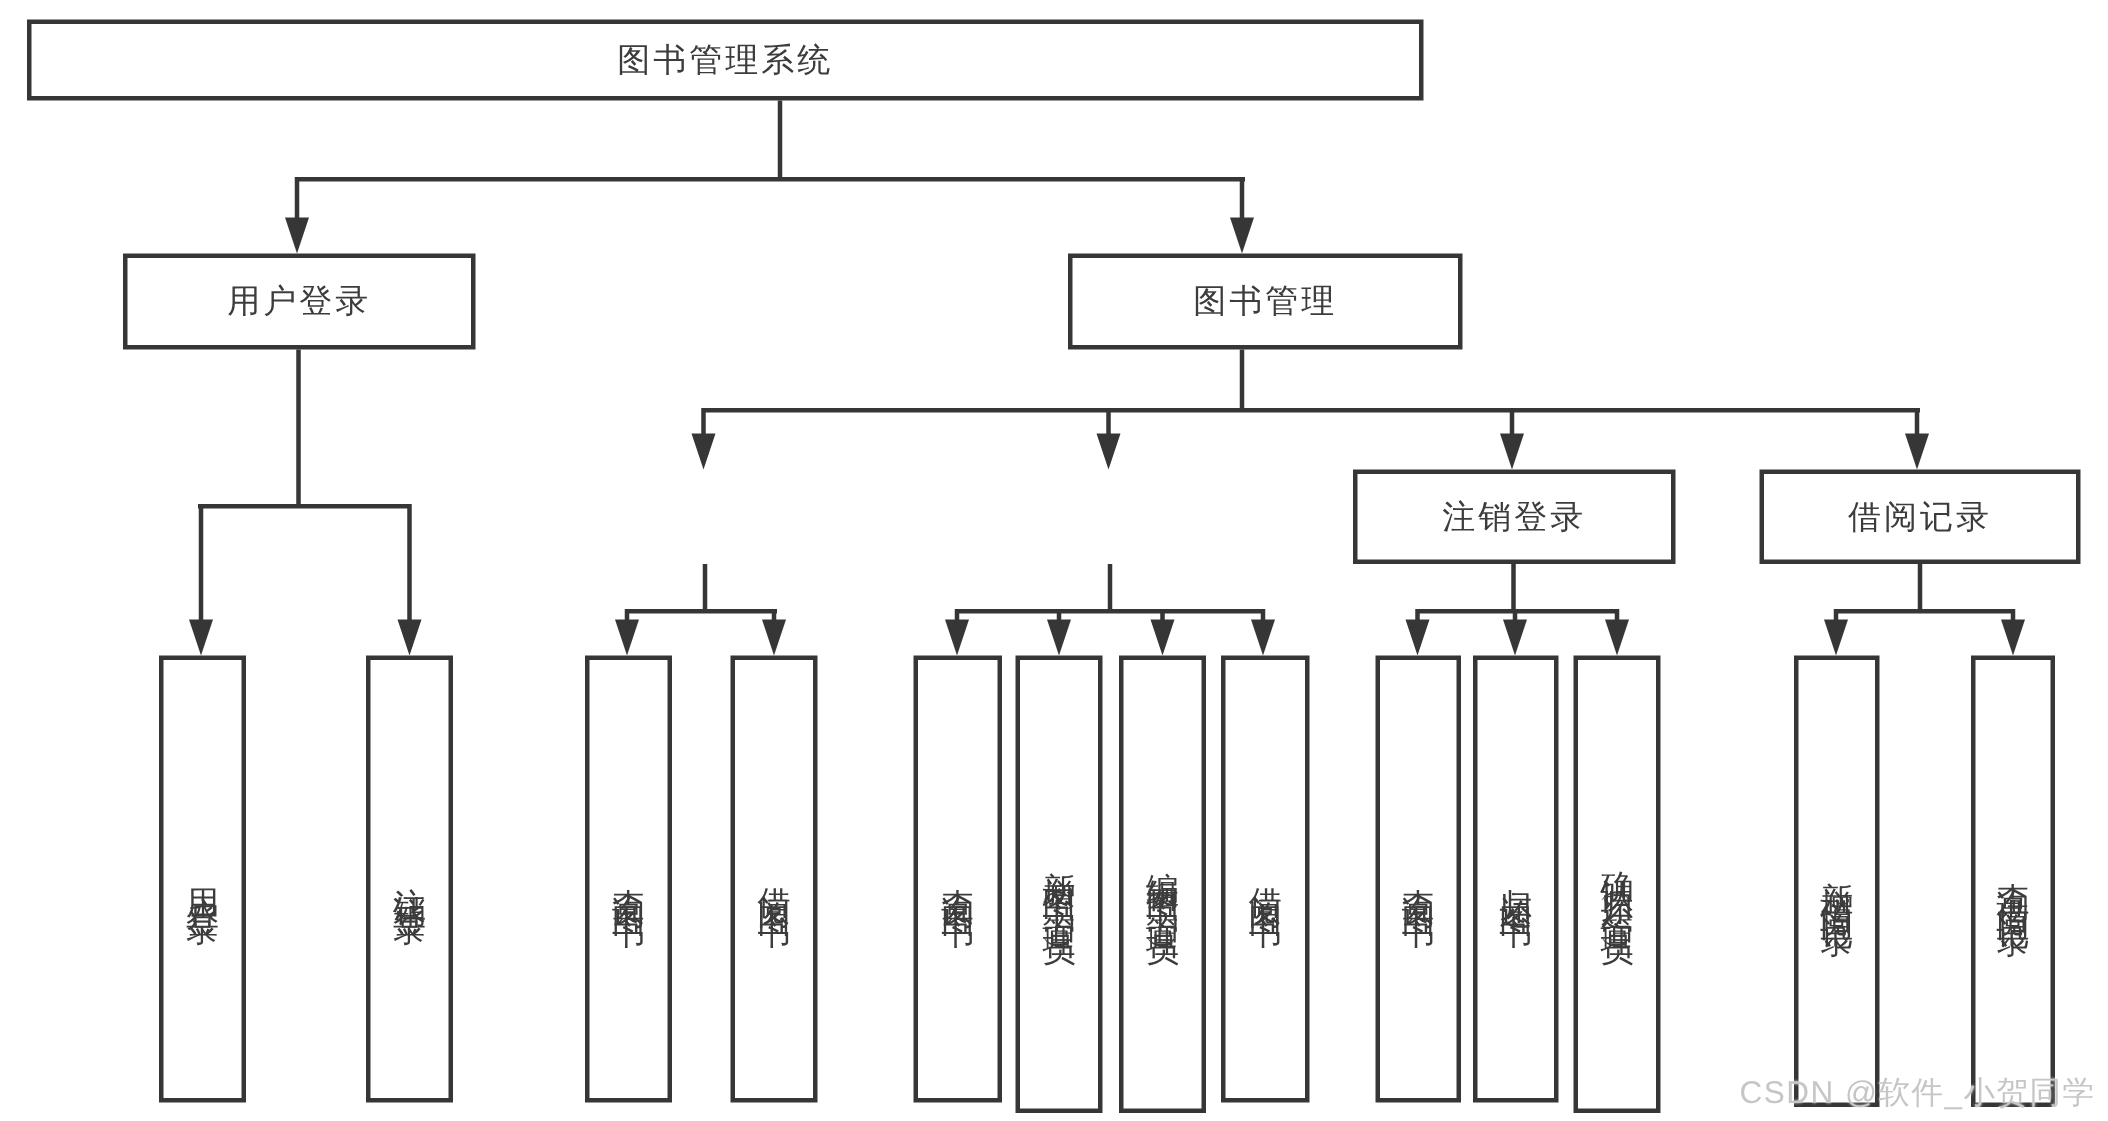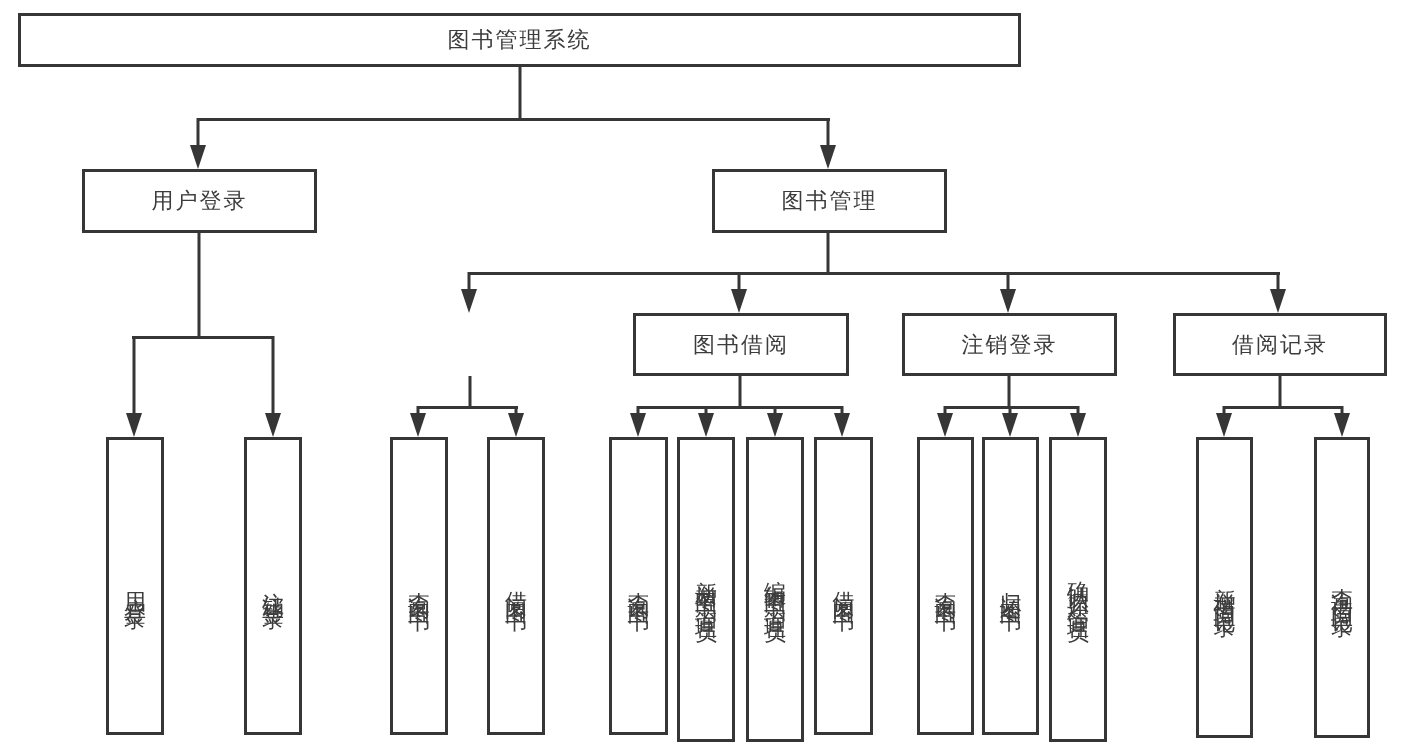--- a/index.html
+++ b/index.html
@@ -35,35 +35,35 @@
     position:absolute;top:714px;right:8px;z-index:10;
     font-size:21px;letter-spacing:1px;color:var(--wm);
     text-shadow:0 0 2px rgba(255,255,255,.9);
   }
 </style>
 </head>
 <body>
 
 <div class="canvas">
 
-  <div class="box hbox" style="left:18px;top:13px;width:1003px;height:54px">
+  <div class="box hbox" style="left:18px;top:13px;width:931px;height:54px">
     <span>图书管理系统</span>
   </div>
 
   <div class="vline" style="left:520px;top:67px;height:51px"></div>
   <div class="hline" style="left:197px;top:118px;width:633px"></div>
   <div class="vline" style="left:198px;top:118px;height:31px"></div>
   <div class="vline" style="left:828px;top:118px;height:31px"></div>
   <div class="arrow" style="left:198px;top:145px"></div>
   <div class="arrow" style="left:828px;top:145px"></div>
 
   <div class="box hbox" style="left:82px;top:169px;width:235px;height:64px">
     <span>用户登录</span>
   </div>
-  <div class="box hbox" style="left:712px;top:169px;width:235px;height:64px">
+  <div class="box hbox" style="left:712px;top:169px;width:263px;height:64px">
     <span>图书管理</span>
   </div>
 
   <div class="vline" style="left:199px;top:233px;height:104px"></div>
   <div class="hline" style="left:132px;top:336px;width:142px"></div>
   <div class="vline" style="left:134px;top:336px;height:80px"></div>
   <div class="vline" style="left:273px;top:336px;height:80px"></div>
   <div class="arrow" style="left:134px;top:413px"></div>
   <div class="arrow" style="left:273px;top:413px"></div>
 
@@ -71,23 +71,20 @@
   <div class="hline" style="left:468px;top:272px;width:812px"></div>
   <div class="vline" style="left:469px;top:272px;height:20px"></div>
   <div class="vline" style="left:739px;top:272px;height:20px"></div>
   <div class="vline" style="left:1008px;top:272px;height:20px"></div>
   <div class="vline" style="left:1278px;top:272px;height:20px"></div>
   <div class="arrow" style="left:469px;top:289px"></div>
   <div class="arrow" style="left:739px;top:289px"></div>
   <div class="arrow" style="left:1008px;top:289px"></div>
   <div class="arrow" style="left:1278px;top:289px"></div>
 
-  <div class="box hbox" style="left:633px;top:313px;width:216px;height:63px">
-    <span>图书借阅</span>
-  </div>
   <div class="box hbox" style="left:902px;top:313px;width:215px;height:63px">
     <span>注销登录</span>
   </div>
   <div class="box hbox" style="left:1173px;top:313px;width:214px;height:63px">
     <span>借阅记录</span>
   </div>
 
   <div class="vline" style="left:470px;top:376px;height:31px"></div>
   <div class="hline" style="left:417px;top:406px;width:101px"></div>
   <div class="vline" style="left:418px;top:406px;height:10px"></div>
@@ -159,14 +156,15 @@
     <span>确认归还（管理员）</span>
   </div>
 
   <div class="box vbox" style="left:1196px;top:437px;width:57px;height:301px">
     <span>新增借阅记录</span>
   </div>
   <div class="box vbox" style="left:1314px;top:437px;width:56px;height:301px">
     <span>查询借阅记录</span>
   </div>
 
+  <div class="watermark">CSDN @软件_小贺同学</div>
 
 </div>
 
 </body></html>

